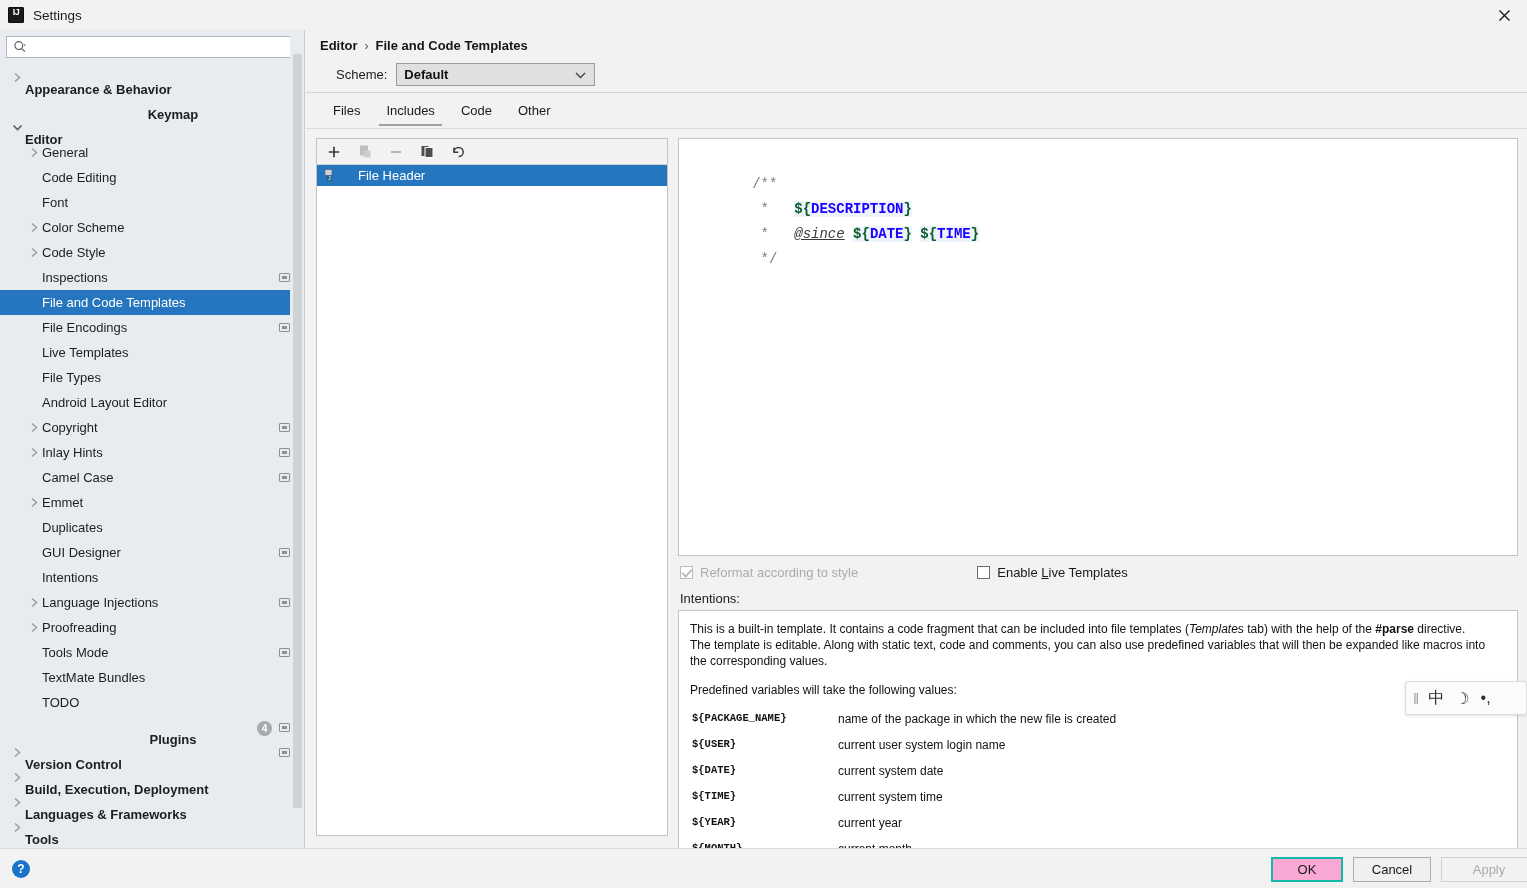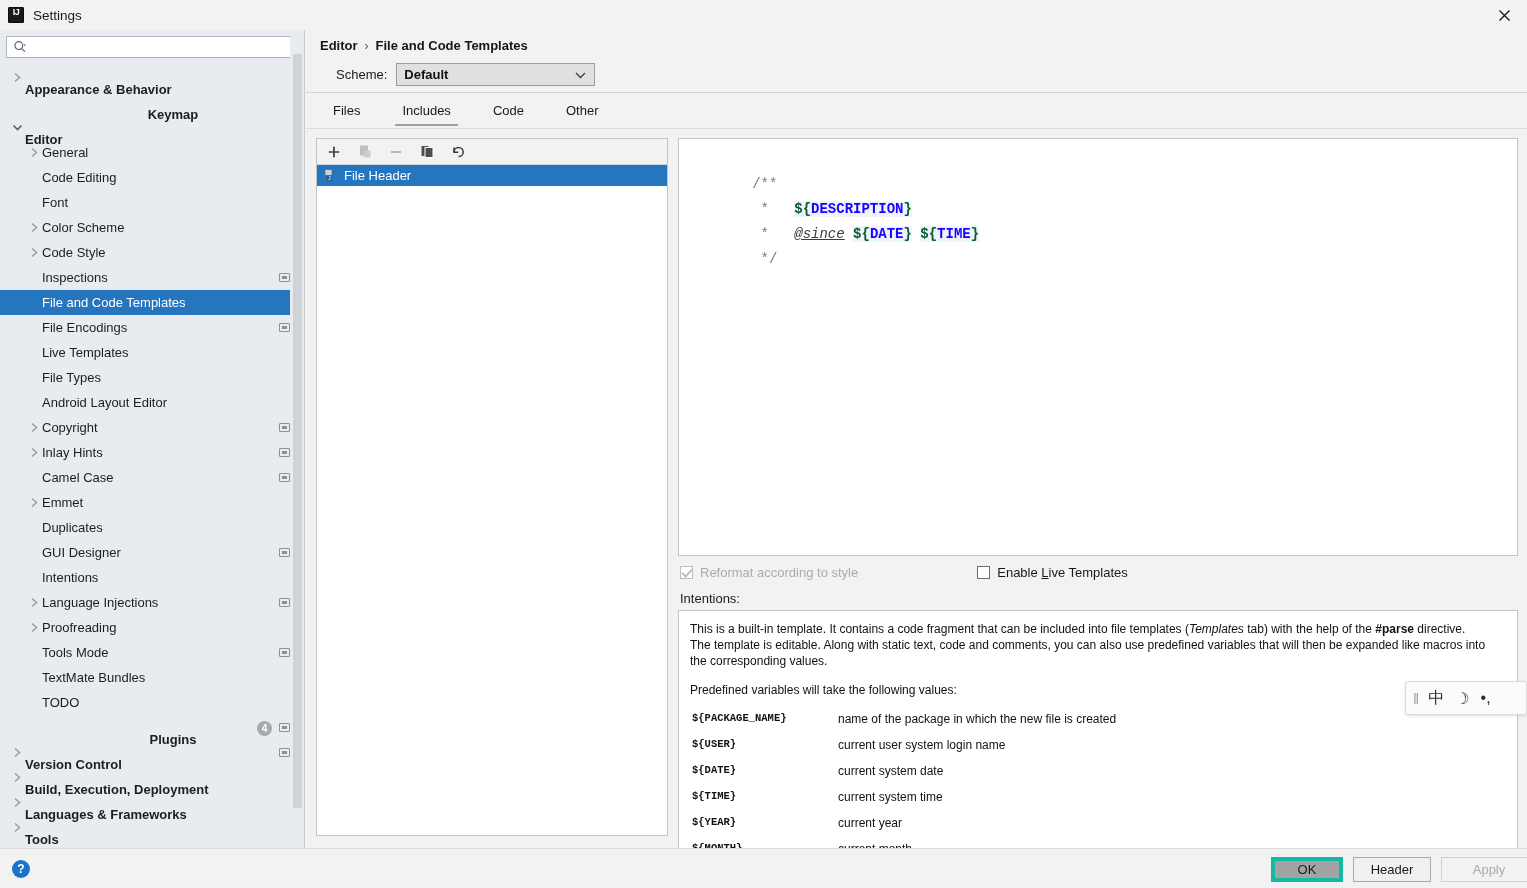--- a/index.html
+++ b/index.html
@@ -142,21 +142,21 @@
   }
   .combo-arrow svg { display: block; }
 
   .hrule {
     position: absolute; left: 0; top: 62px; width: 1221px;
     border-top: 1px solid #d5d5d5;
   }
 
   .tabs {
     position: absolute; left: 14px; top: 66px;
-    display: flex; align-items: flex-end; gap: 16px; text-align: right;
+    display: flex; align-items: flex-end; gap: 0; text-align: right;
   }
   .tab {
     padding: 7px 13px 8px 13px; font-size: 13px; color: #1a1a1a;
     cursor: default; position: relative;
   }
   .tab.active::after {
     content: ""; position: absolute; left: 6px; right: 6px; bottom: 0;
     height: 2px; background: #9aa0a6;
   }
   .tabs-rule {
@@ -176,21 +176,21 @@
   }
   .tb-btn {
     width: 18px; height: 18px;
     display: flex; align-items: center; justify-content: center;
     cursor: default;
   }
   .tb-btn svg { display: block; }
   .tb-btn.disabled { opacity: 0.38; }
   .list-item {
     height: 21px; display: flex; align-items: center;
-    padding-left: 6px; gap: 6px; cursor: default;
+    padding-left: 6px; gap: 20px; cursor: default;
   }
   .list-item.selected { background: #2675bf; }
   .list-item.selected .li-label { color: #ffffff; }
   .li-icon { width: 15px; height: 15px; flex: none; }
   .li-icon svg { display: block; }
   .li-label { font-size: 13px; color: #1a1a1a; }
 
   
   .editor {
     position: absolute; left: 372px; top: 108px;
@@ -285,21 +285,21 @@
     display: flex; align-items: center; justify-content: center;
     cursor: default;
   }
   .btn {
     position: absolute; top: 8px; height: 25px;
     background: #f0f0f0; border: 1px solid #a8acb0;
     font-family: "Liberation Sans", sans-serif; font-size: 13px;
     color: #1a1a1a; cursor: default;
     display: flex; align-items: center; justify-content: center;
   }
-  .btn.primary { border: 4px solid #14b8a6; background: #a3a3a3; }
+  .btn.primary { border: 2px solid #14b8a6; background: #f9a8d4; }
   .btn.disabled { color: #a8acb0; border-color: #cdd1d5; background: #f2f2f2; }
   #ok-button { left: 1271px; width: 72px; }
   #cancel-button { left: 1353px; width: 78px; }
   #apply-button { left: 1441px; width: 96px; }
 
   
   .ime-bar {
     position: absolute; left: 1405px; top: 681px;
     width: 122px; height: 34px;
     background: #fbfbfb; border: 1px solid #dcdcdc;
@@ -663,18 +663,18 @@
   <div class="ime-bar">
     <span class="ime-grip">‖</span>
     <span class="ime-item">中</span>
     <span class="ime-item">☽</span>
     <span class="ime-item">•,</span>
   </div>
 
   <div class="bottombar">
     <div class="help-btn">?</div>
     <div class="btn primary" id="ok-button">OK</div>
-    <div class="btn" id="cancel-button">Header</div>
+    <div class="btn" id="cancel-button">Cancel</div>
     <div class="btn disabled" id="apply-button">Apply</div>
 
   </div>
 
 </div>
 
 </body></html>

